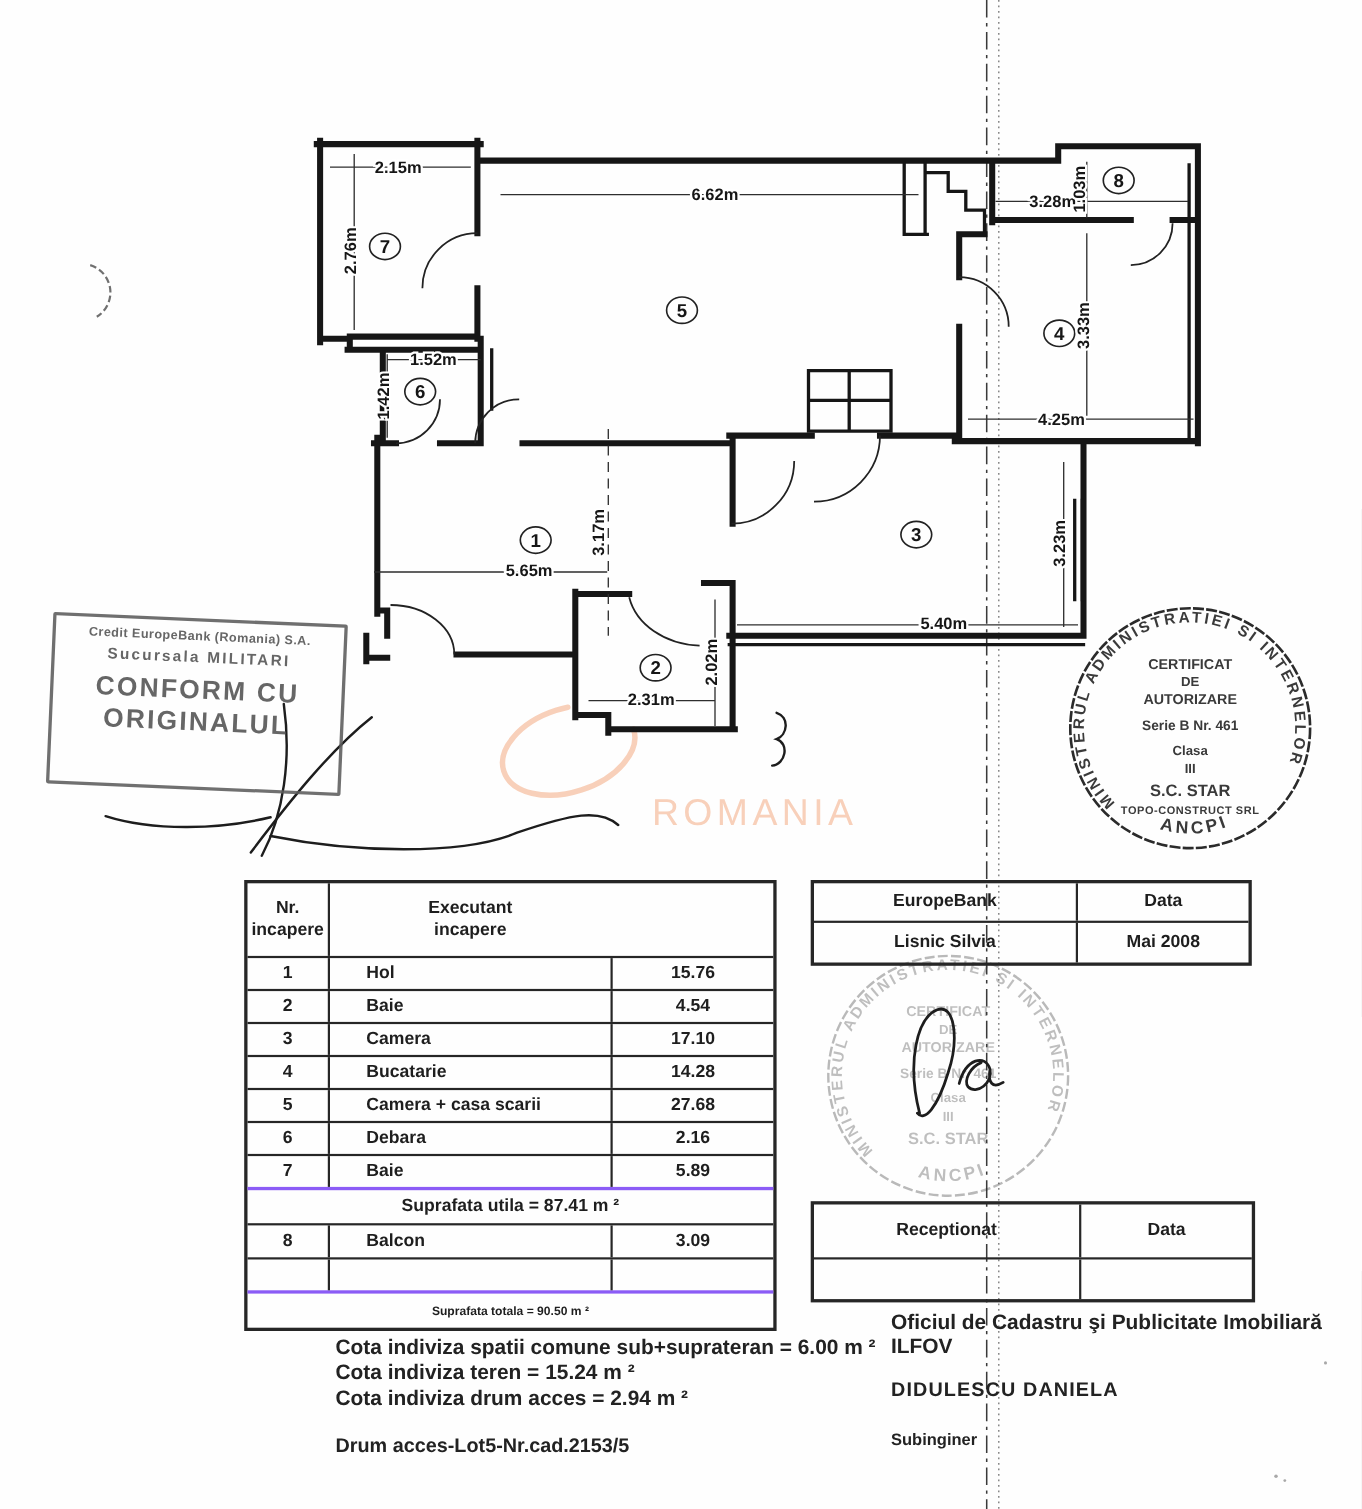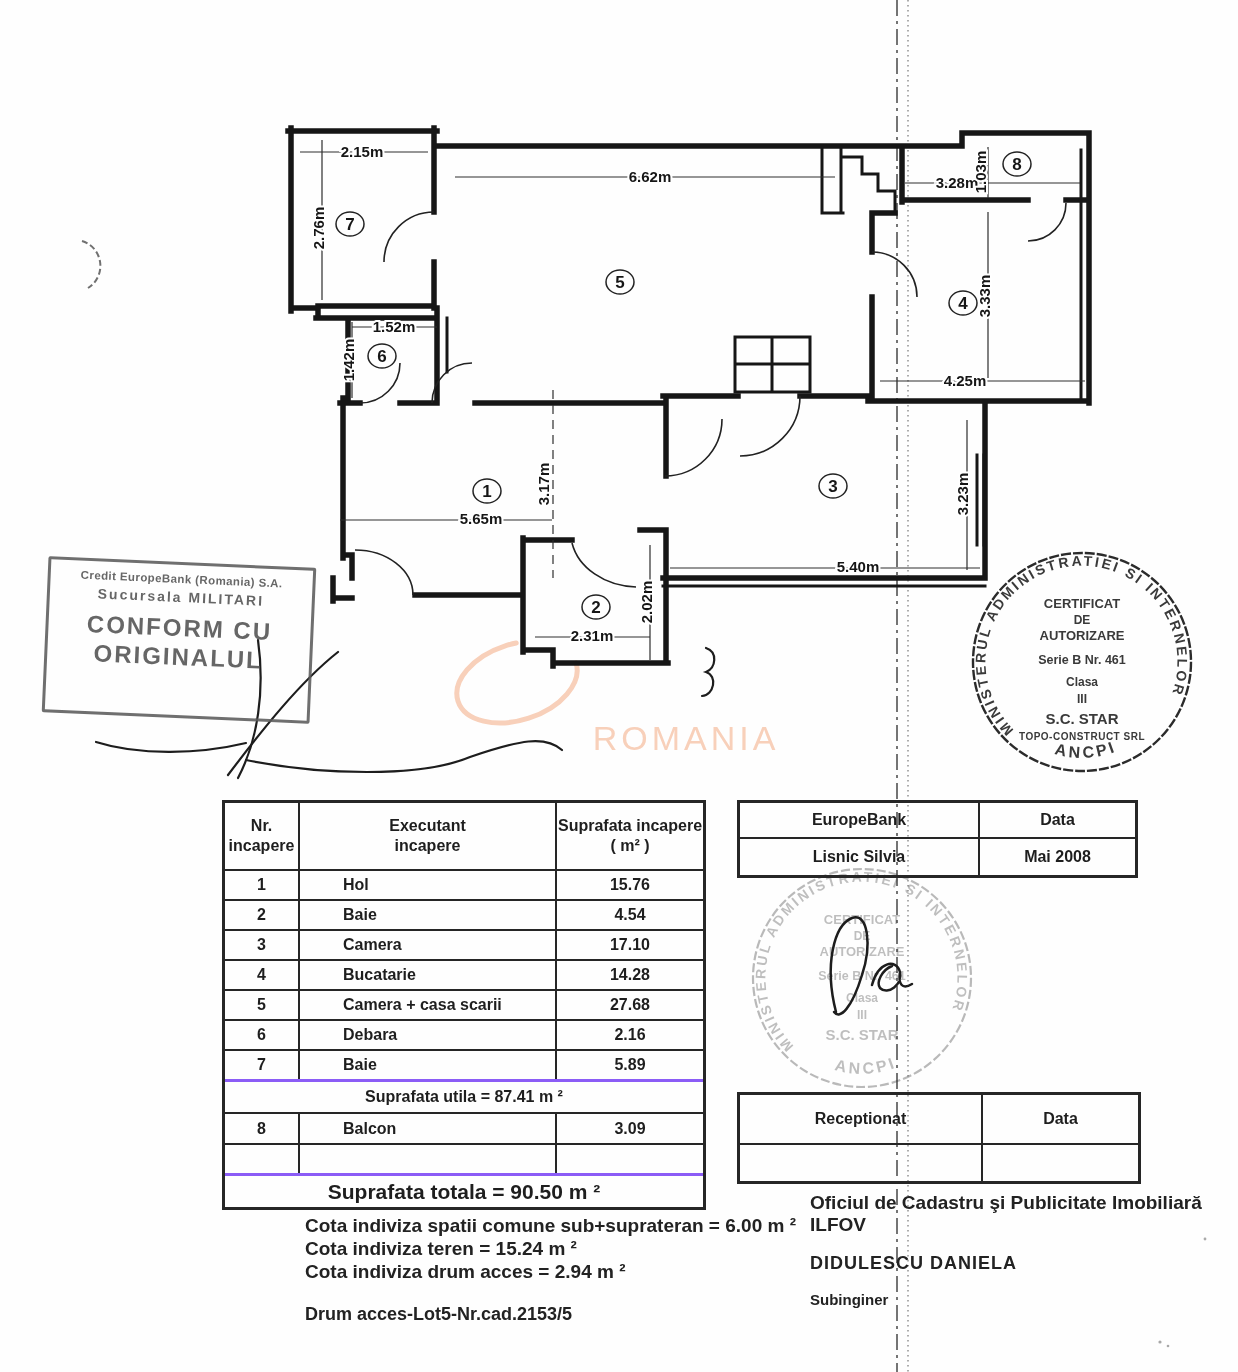--- a/index.html
+++ b/index.html
@@ -18,48 +18,48 @@
   .bank-stamp .l3{font-size:24px;font-weight:bold;letter-spacing:2px;margin-top:9px;}
   .bank-stamp .l4{font-size:24px;font-weight:bold;letter-spacing:2px;margin-top:1px;}
 
   
   .tbl{position:absolute;border:3px solid #262626;background:transparent;font-weight:bold;font-size:16px;}
   .row{display:grid;border-top:2px solid #262626;}
   .row:first-child{border-top:none;}
   .cell{display:flex;align-items:center;justify-content:center;border-left:2px solid #262626;
         overflow:hidden;white-space:nowrap;}
   .cell:first-child{border-left:none;}
-  .cell.left{justify-content:flex-start;padding-left:43px;}
+  .cell.left{justify-content:flex-start;padding-left:33px;}
   .merged{display:flex;align-items:center;justify-content:center;border-top:3px solid #8b5cf6;}
   .hdr{flex-direction:column;line-height:1.25;}
 
   #rooms-table{left:222px;top:800px;width:478px;}
   #rooms-table .row{grid-template-columns:73px 257px 148px;height:28px;}
   #rooms-table .row.hd{height:66px;}
   #rooms-table .merged{height:30px;}
   #rooms-table .row.balcon{height:29px;}
   #rooms-table .row.empty{height:28px;}
-  #rooms-table .merged.total{height:31px;font-size:21px;}
+  #rooms-table .merged.total{height:31px;font-size:11px;}
 
   #executant-table{left:737px;top:800px;width:395px;}
   #executant-table .row{grid-template-columns:238px 1fr;height:34px;}
   #executant-table .row.val{height:36px;}
 
   #receptionat-table{left:737px;top:1092px;width:398px;}
   #receptionat-table .row{grid-template-columns:241px 1fr;height:48px;}
   #receptionat-table .row.val{height:36px;}
 
   
   #cota-block{position:absolute;left:305px;top:1214px;font-weight:bold;font-size:19px;
       line-height:23px;color:#222;}
   #cota-block .l4{margin-top:20px;font-size:18px;}
   #office-block{position:absolute;left:810px;top:1192px;color:#222;}
   #office-block .o1{font-size:19px;font-weight:bold;}
   #office-block .o2{font-size:18px;font-weight:bold;letter-spacing:1px;margin-top:17px;}
-  #office-block .o3{font-size:15px;font-weight:bold;margin-top:17px;}
+  #office-block .o3{font-size:15px;font-weight:bold;margin-top:27px;}
 
   
   text{font-family:"Liberation Sans",sans-serif;}
   .dim{font-size:15px;font-weight:bold;fill:#161616;paint-order:stroke;stroke:#ffffff;
        stroke-width:4px;text-anchor:middle;}
   .roomnum{font-size:17px;font-weight:bold;fill:#161616;text-anchor:middle;}
   .stamp-c{fill:#3a3a3a;text-anchor:middle;font-weight:bold;}
   .ring-t{font-size:14px;font-weight:bold;fill:#3a3a3a;letter-spacing:2.5px;}
 </style>
 </head>
@@ -245,24 +245,20 @@
   <div id="rooms-table" class="tbl">
     <div class="row hd">
       <div class="cell hdr">
         <span>Nr.</span>
         <span>incapere</span>
       </div>
       <div class="cell hdr">
         <span>Executant</span>
         <span>incapere</span>
       </div>
-      <div class="cell hdr">
-        <span>Suprafata incapere</span>
-        <span>( m² )</span>
-      </div>
     </div>
     <div class="row">
       <div class="cell">1</div>
       <div class="cell left">Hol</div>
       <div class="cell">15.76</div>
     </div>
     <div class="row">
       <div class="cell">2</div>
       <div class="cell left">Baie</div>
       <div class="cell">4.54</div>

